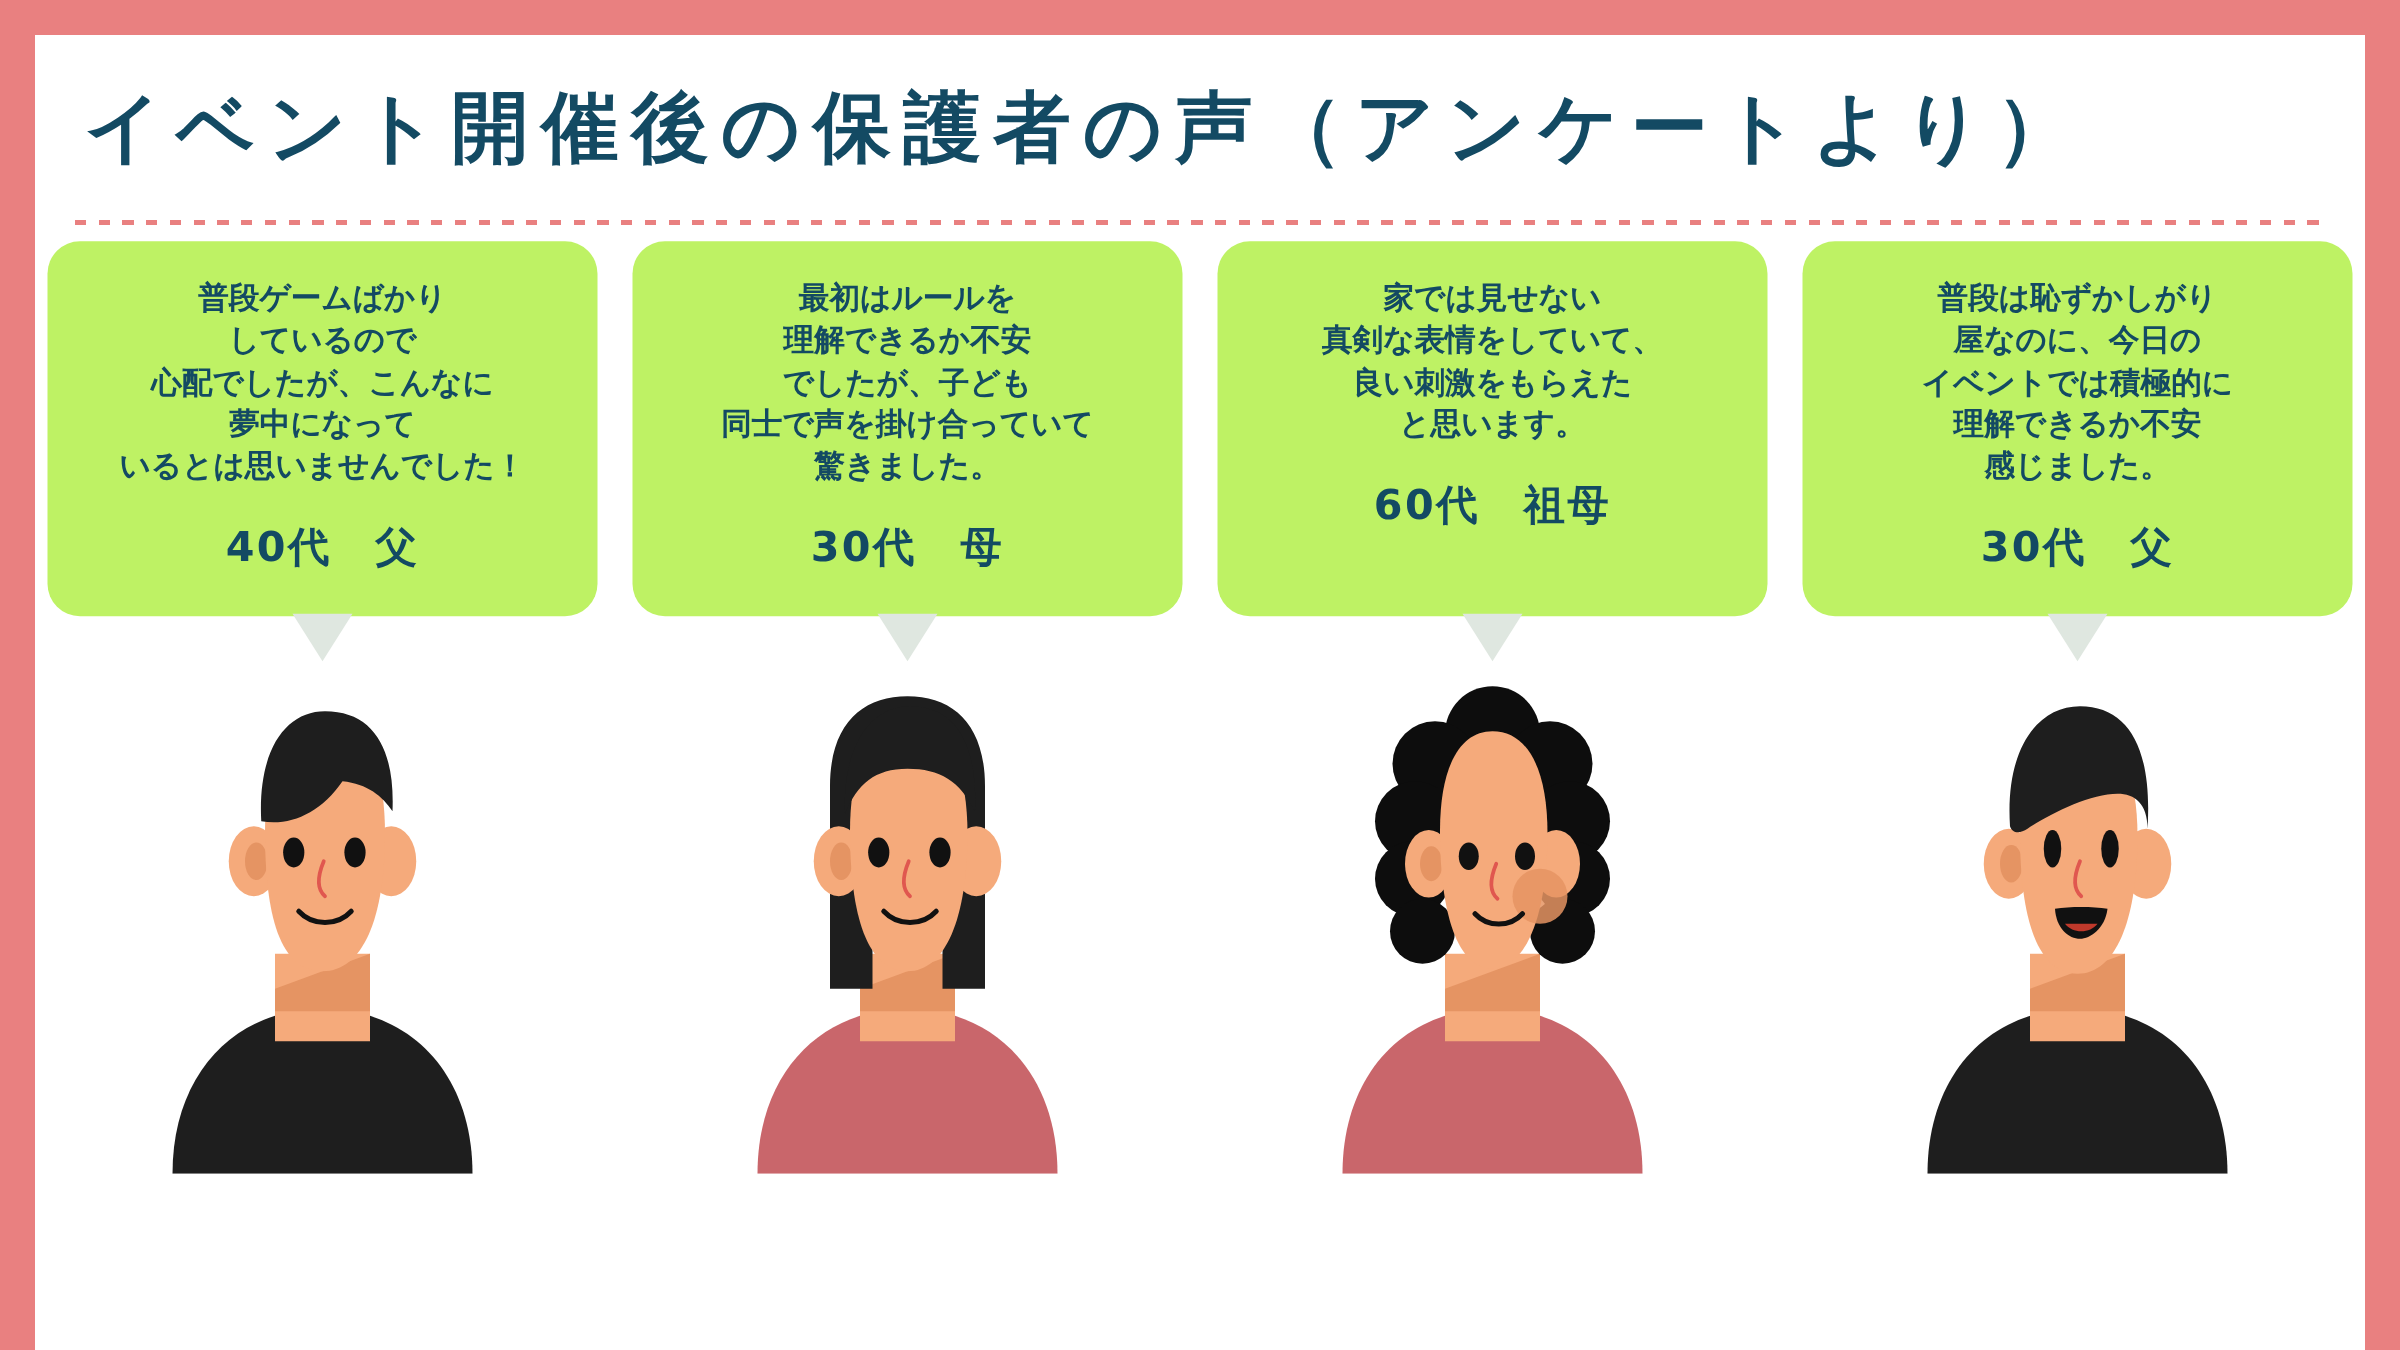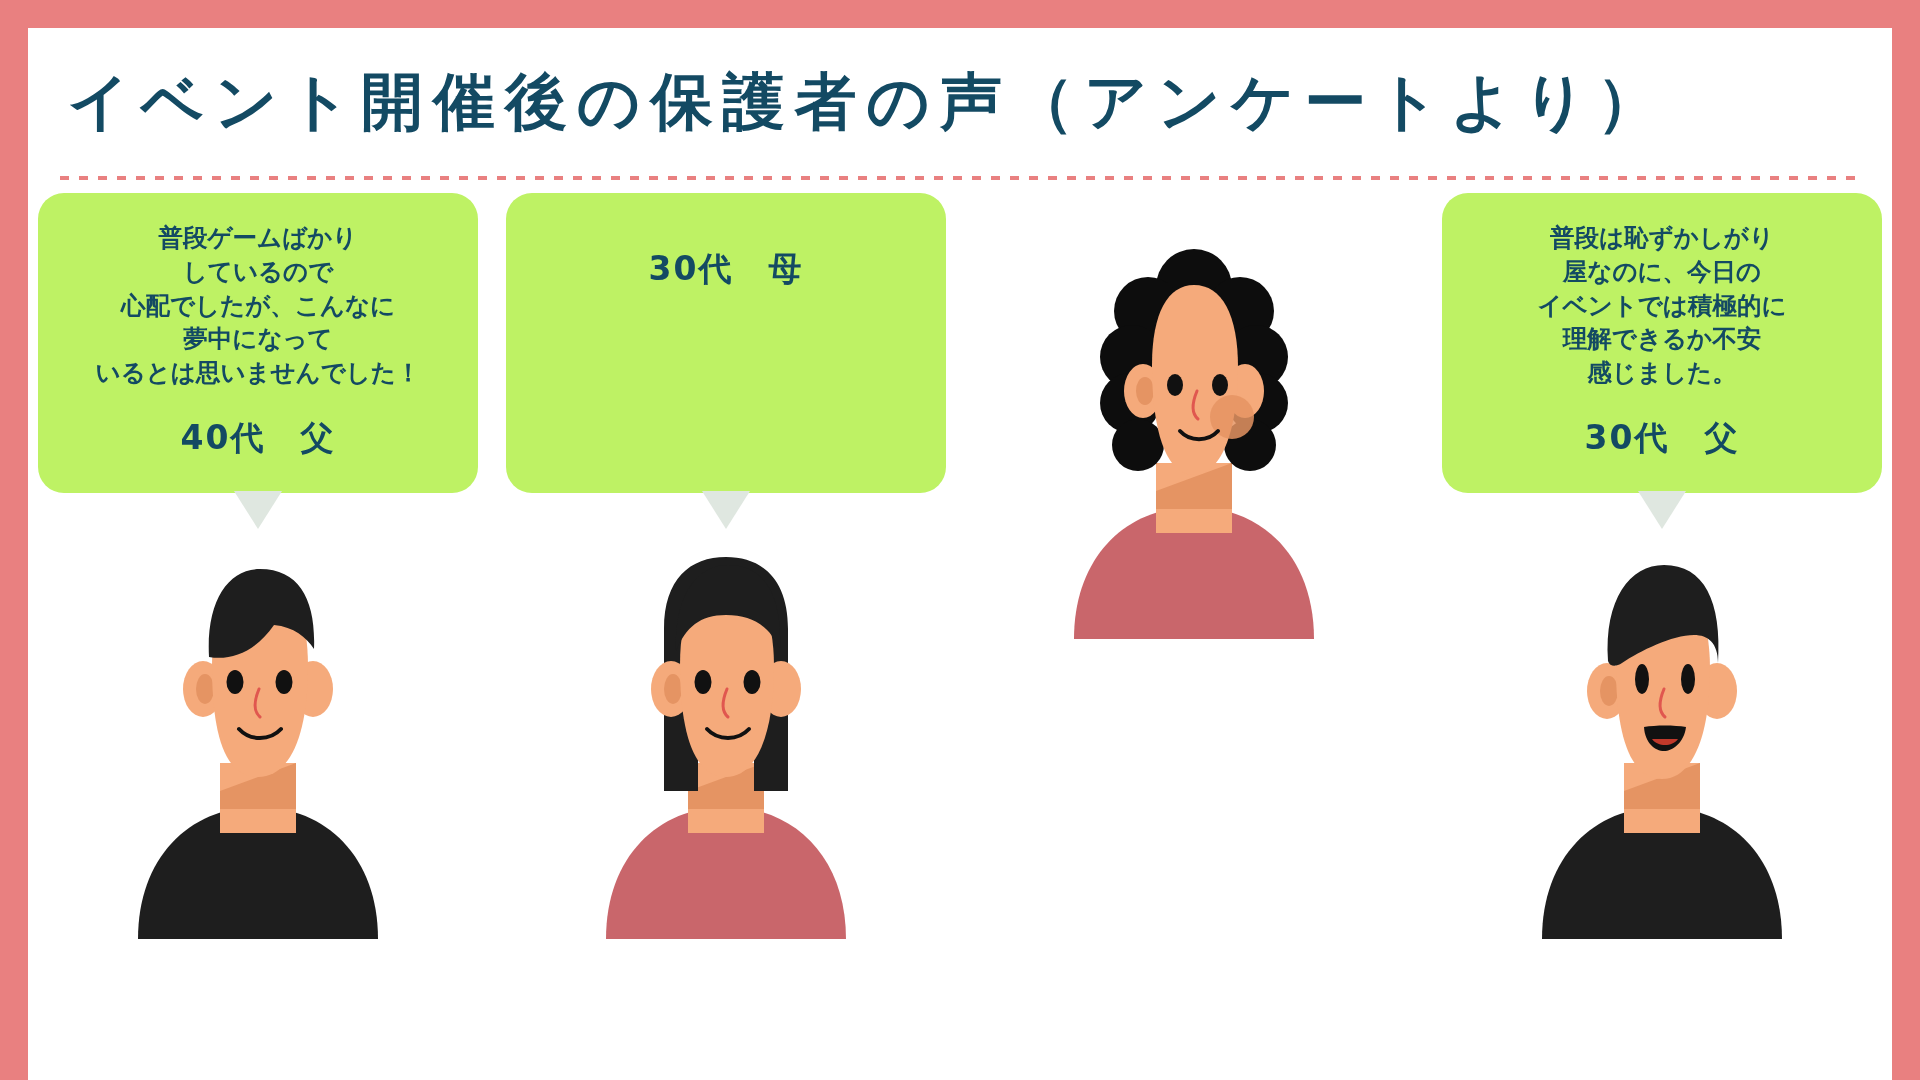--- a/index.html
+++ b/index.html
@@ -133,20 +133,25 @@
           <ellipse cx="127" cy="143" rx="8.5" ry="12" fill="#111"></ellipse>
           <ellipse cx="176" cy="143" rx="8.5" ry="12" fill="#111"></ellipse>
           <path d="M151 150 C146 162 145 172 152 178" stroke="#E0574F" stroke-width="3" fill="none" stroke-linecap="round"></path>
           <path d="M131 190 C142 202 162 202 173 190" stroke="#111" stroke-width="4" fill="none" stroke-linecap="round"></path>
         </svg>
       </div>
     </div>
 
     <div class="col">
       <div class="bubble">
+        <div class="bubble-text">最初はルールを
+理解できるか不安
+でしたが、子ども
+同士で声を掛け合っていて
+驚きました。</div>
         <div class="bubble-meta">30代　母</div>
         <div class="tail"></div>
       </div>
       <div class="avatar">
         <svg viewBox="0 0 300 400" xmlns="http://www.w3.org/2000/svg">
           <path d="M30 400 C30 318 82 268 150 268 C218 268 270 318 270 400 Z" fill="#C9666B"></path>
           <path d="M112 224 h76 v70 h-76 z" fill="#F5AA7B"></path>
           <path d="M112 252 L188 224 v46 h-76 z" fill="#E59463"></path>
           <path d="M88 90 C88 40 114 18 150 18 C186 18 212 40 212 90 L212 252 L178 252 L178 140 L122 140 L122 252 L88 252 Z" fill="#1E1E1E"></path>
           <ellipse cx="95" cy="150" rx="20" ry="28" fill="#F5AA7B"></ellipse>
@@ -156,20 +161,28 @@
           <path d="M100 112 C98 58 120 26 152 26 C190 26 206 58 204 110 C192 86 176 76 150 76 C124 76 110 88 100 112 Z" fill="#1E1E1E"></path>
           <ellipse cx="127" cy="143" rx="8.5" ry="12" fill="#111"></ellipse>
           <ellipse cx="176" cy="143" rx="8.5" ry="12" fill="#111"></ellipse>
           <path d="M151 150 C146 162 145 172 152 178" stroke="#E0574F" stroke-width="3" fill="none" stroke-linecap="round"></path>
           <path d="M131 190 C142 202 162 202 173 190" stroke="#111" stroke-width="4" fill="none" stroke-linecap="round"></path>
         </svg>
       </div>
     </div>
 
     <div class="col">
+      <div class="bubble">
+        <div class="bubble-text">家では見せない
+真剣な表情をしていて、
+良い刺激をもらえた
+と思います。</div>
+        <div class="bubble-meta">60代　祖母</div>
+        <div class="tail"></div>
+      </div>
       <div class="avatar">
         <svg viewBox="0 0 300 400" xmlns="http://www.w3.org/2000/svg">
           <path d="M30 400 C30 318 82 268 150 268 C218 268 270 318 270 400 Z" fill="#C9666B"></path>
           <path d="M112 224 h76 v70 h-76 z" fill="#F5AA7B"></path>
           <path d="M112 252 L188 224 v46 h-76 z" fill="#E59463"></path>
           <g fill="#0D0D0D">
             <circle cx="150" cy="48" r="38"></circle>
             <circle cx="104" cy="72" r="34"></circle>
             <circle cx="196" cy="72" r="34"></circle>
             <circle cx="88" cy="118" r="32"></circle>

